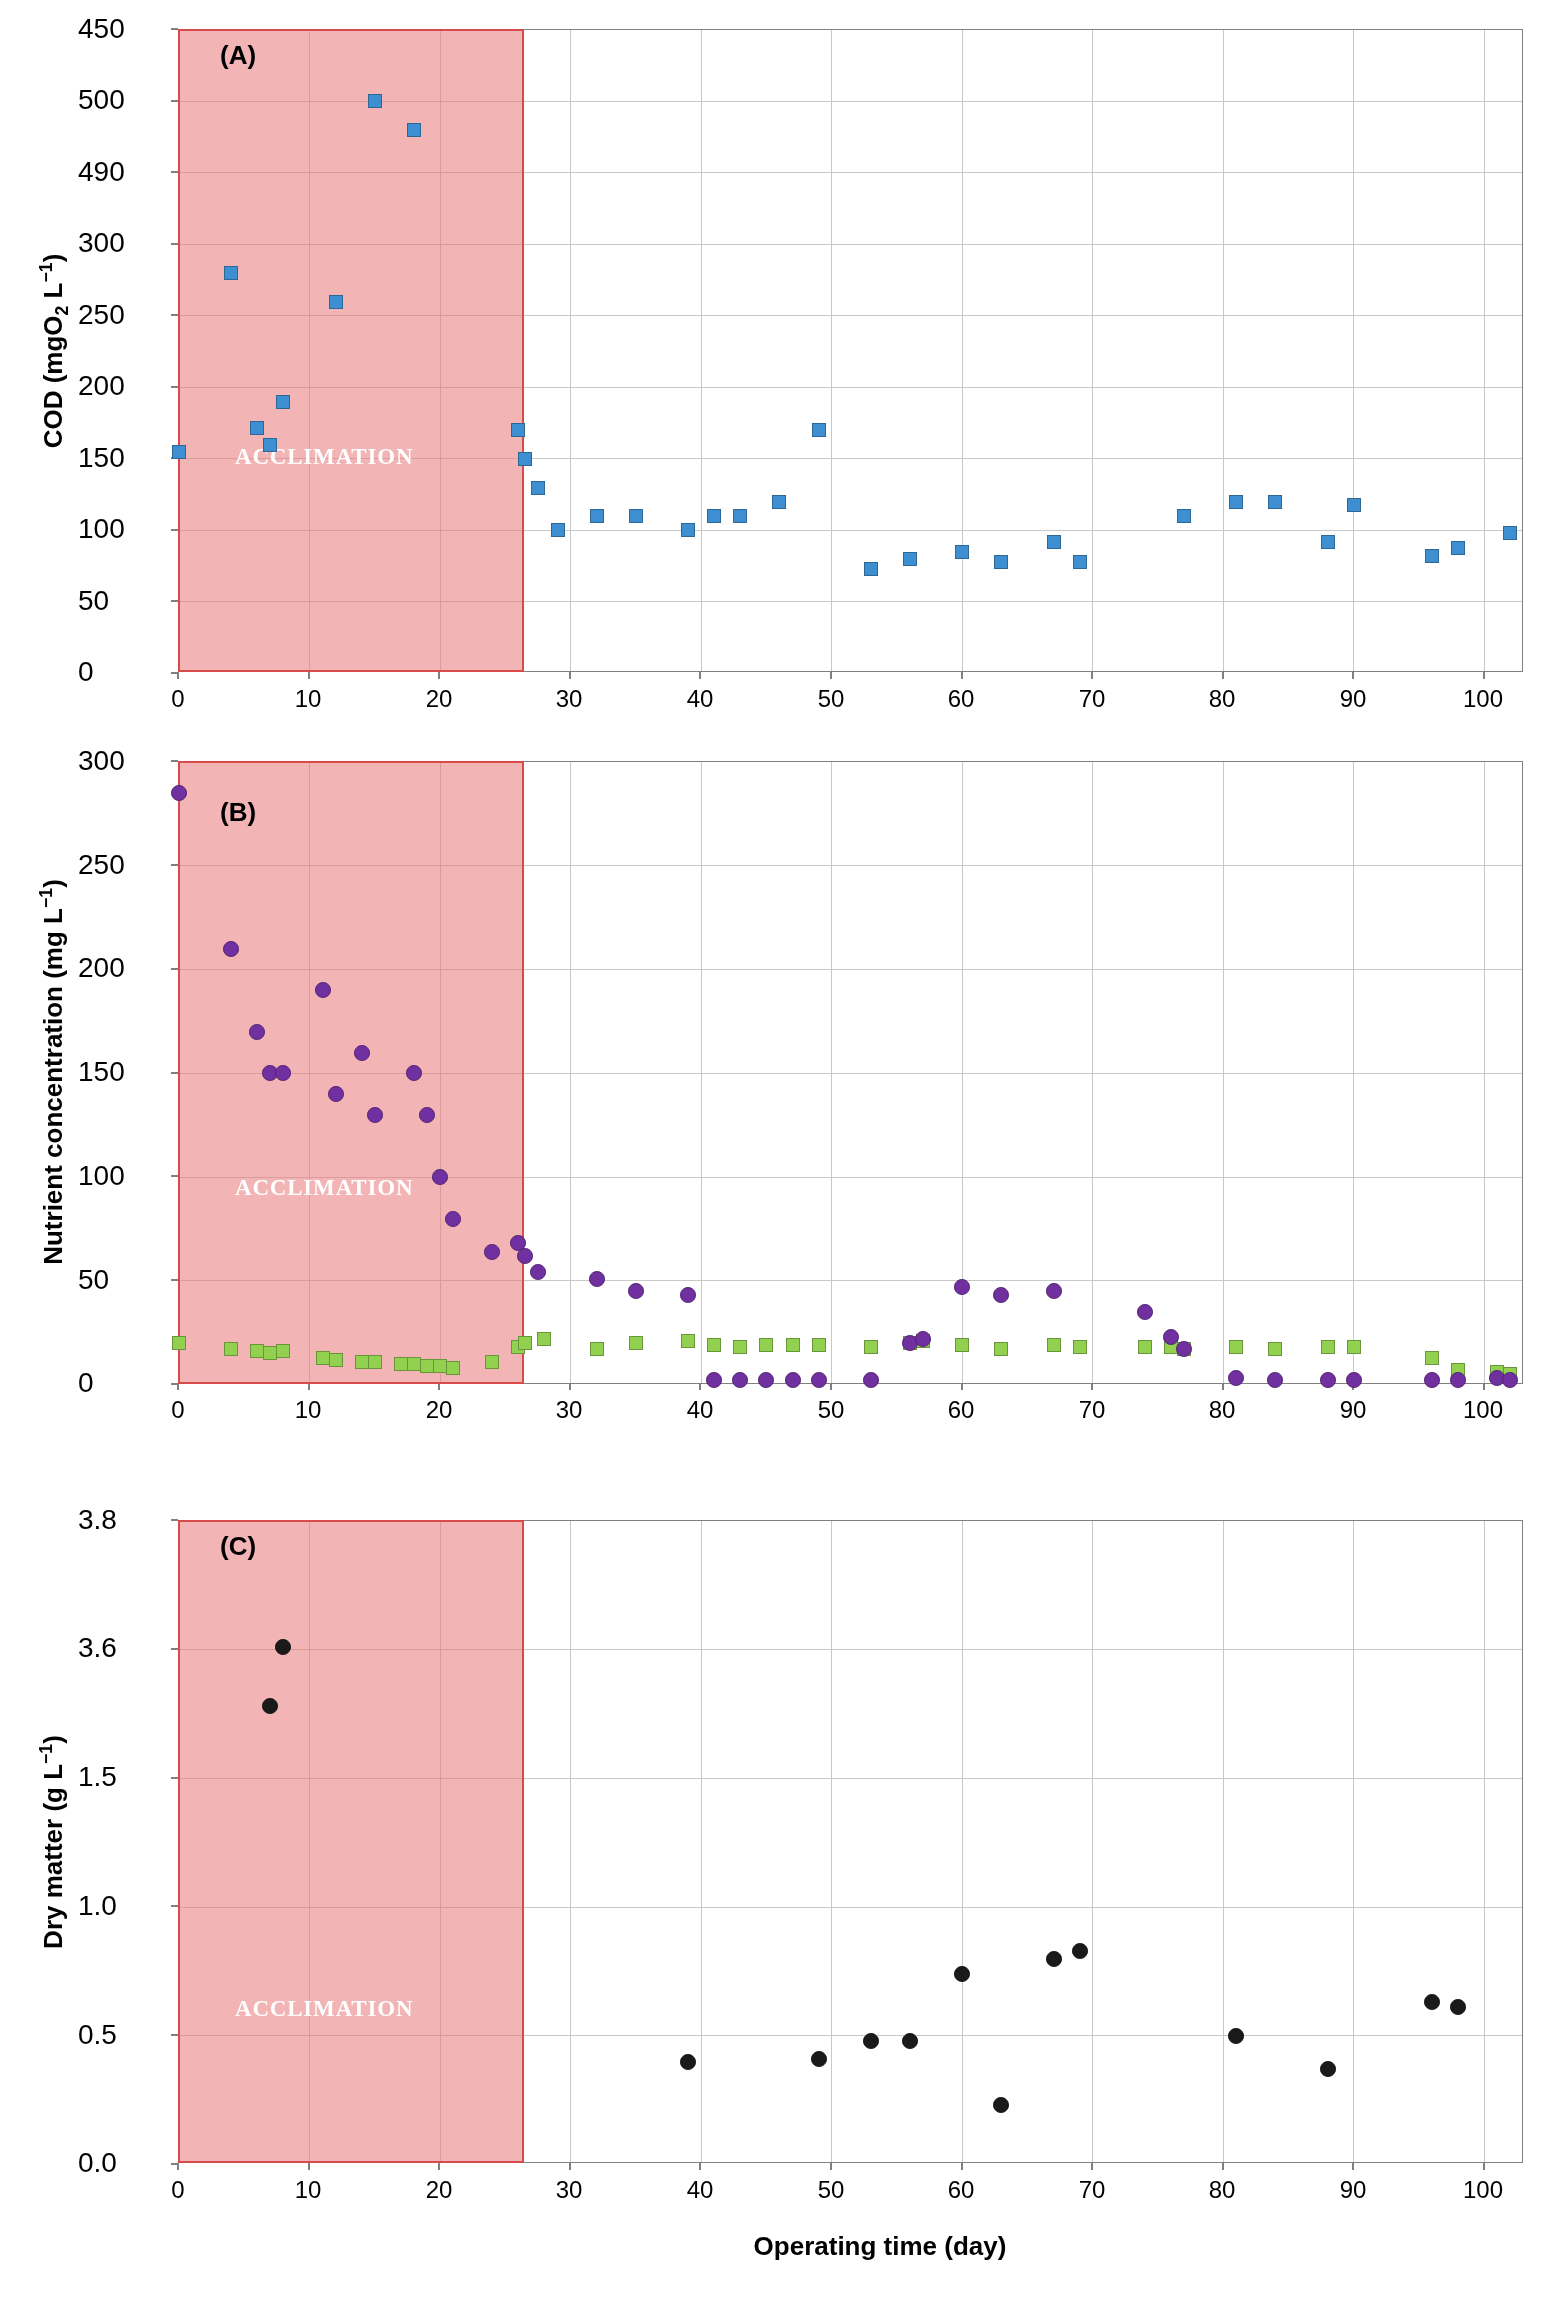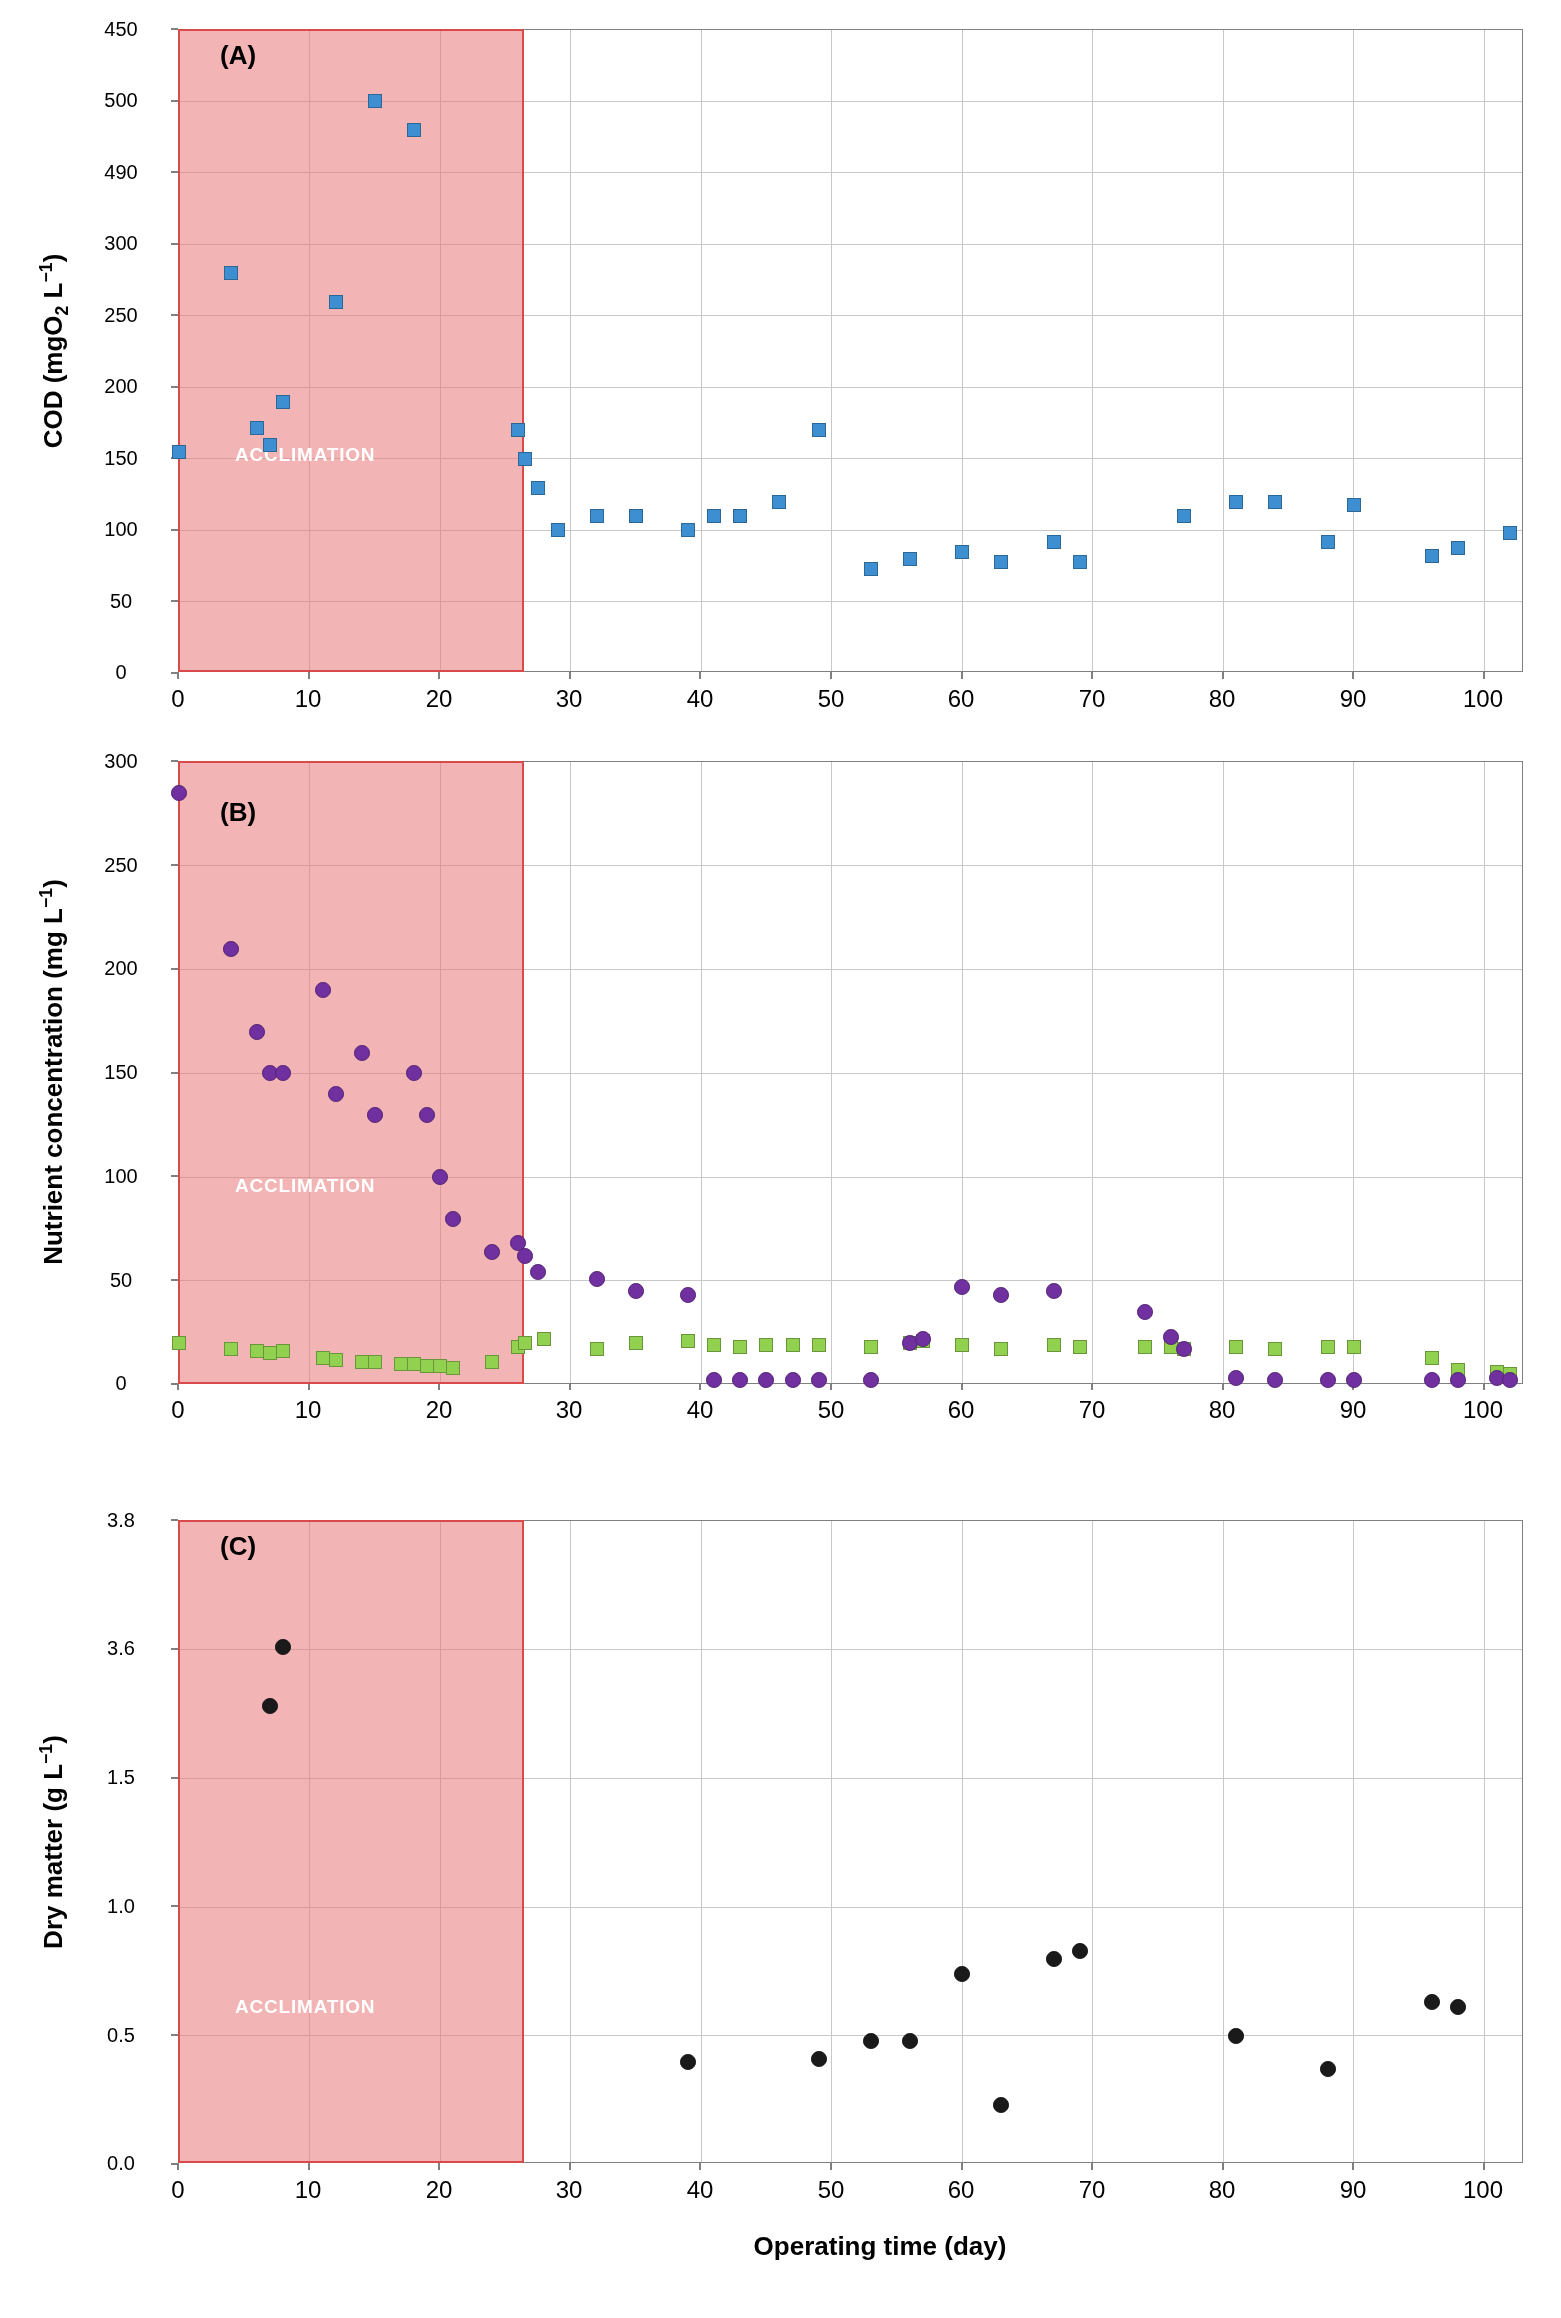--- a/index.html
+++ b/index.html
@@ -55,25 +55,26 @@
   .acclim-box {
     position: absolute;
     background: rgba(232, 118, 118, 0.55);
     border: 2.6px solid #d94a4a;
     box-sizing: border-box;
     z-index: 3;
   }
   .acclim-label {
     position: absolute;
     color: #ffffff;
-    font-size: 19px;
+    font-size: 23px;
     font-weight: bold;
     letter-spacing: 0.8px;
     white-space: nowrap;
     z-index: 4;
+    font-family: Liberation Serif, serif;
   }
   .panel-letter {
     position: absolute;
     font-size: 26px;
     font-weight: bold;
     color: #000000;
     z-index: 5;
   }
 
   .pt {
@@ -92,22 +93,22 @@
 
   .tick-label-x {
     position: absolute;
     font-size: 24px;
     text-align: center;
     transform: translateX(-50%);
     white-space: nowrap;
   }
   .tick-label-y {
     position: absolute;
-    font-size: 20px;
-    text-align: center;
+    font-size: 28px;
+    text-align: left;
     transform: translateY(-50%);
     white-space: nowrap;
   }
   .tick-mark {
     position: absolute;
     background: #808080;
   }
   .tick-mark.x { width: 1.6px; height: 7.3px; }
   .tick-mark.y { height: 1.6px; width: 7.3px; }
 

